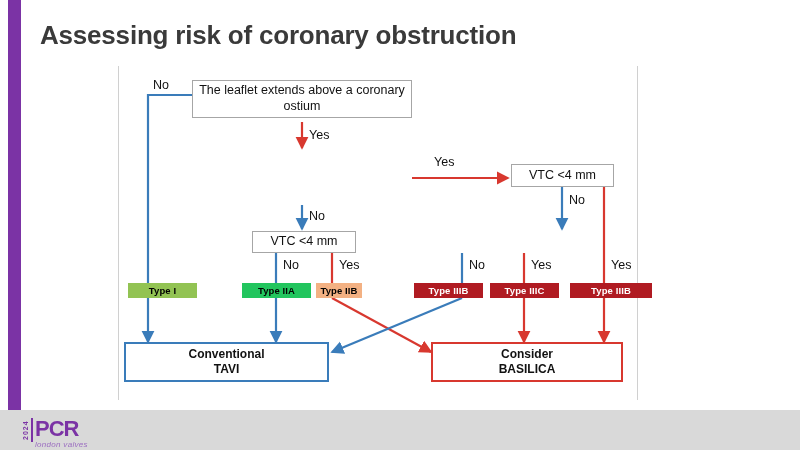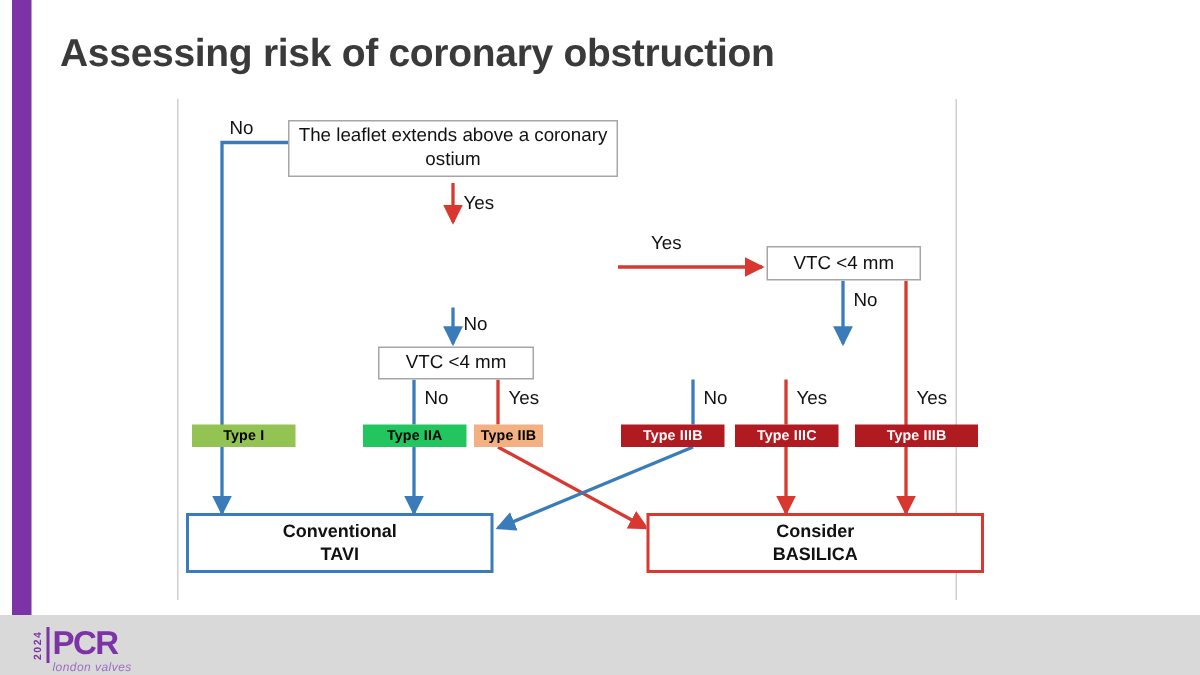--- a/index.html
+++ b/index.html
@@ -167,20 +167,20 @@
 
   <div class="badge red" style="left:570px; top:283px; width:82px; background:#b01b22;">Type IIIB</div>
 
   <div class="outcome blue" style="left:124px; top:342px; width:205px; height:40px;">
     <div>
       <div>Conventional</div>
       <div>TAVI</div>
     </div>
   </div>
 
-  <div class="outcome red" style="left:431px; top:342px; width:225px; height:40px;">
+  <div class="outcome red" style="left:431px; top:342px; width:192px; height:40px;">
     <div>
       <div>Consider</div>
       <div>BASILICA</div>
     </div>
   </div>
 
 </div>
 
 </body></html>

